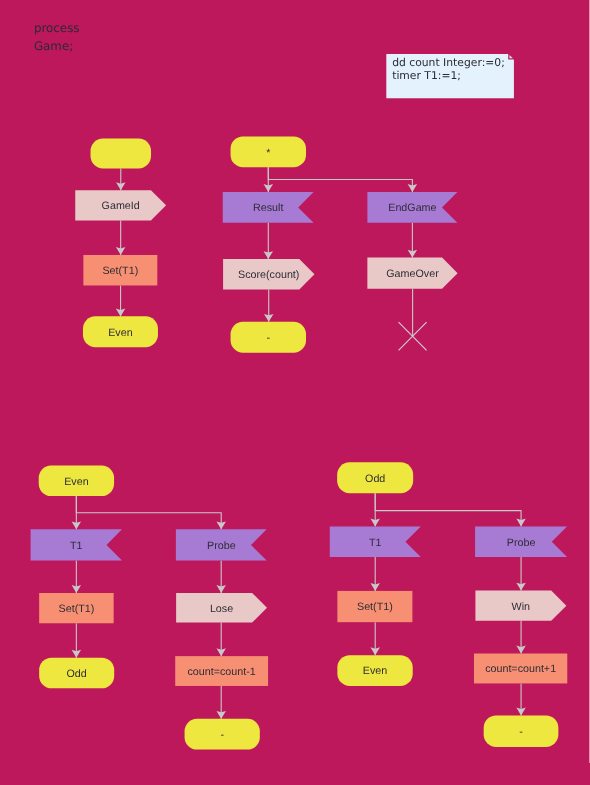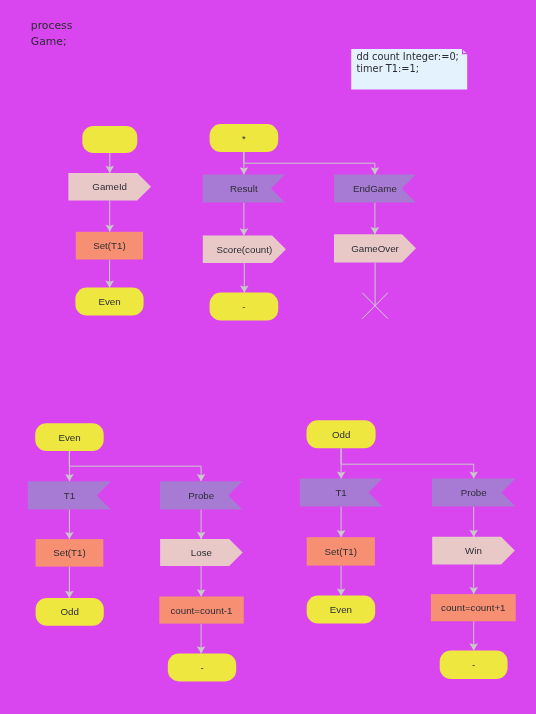--- a/index.html
+++ b/index.html
@@ -1,18 +1,18 @@
 <!DOCTYPE html>
 <html><head>
 <meta charset="utf-8">
 <title>SDL Process Diagram</title>
 <style>
   html,body{margin:0;padding:0;background:#ffffff;}
   body{width:536px;height:714px;overflow:hidden;font-family:"Liberation Sans",sans-serif;}
-  #canvas{position:relative;width:536px;height:714px;background:#d946ef;}
+  #canvas{position:relative;width:536px;height:714px;background:#be185d;}
   svg{display:block;}
   .hdr{font-family:"DejaVu Sans",sans-serif;font-size:10.8px;fill:#2b2b33;}
   .note-txt{font-family:"DejaVu Sans",sans-serif;font-size:9.8px;fill:#2b2b33;}
   .lbl{font-family:"Liberation Sans",sans-serif;font-size:9.75px;fill:#2d2d35;text-anchor:middle;}
   .conn{stroke:#c8c8c8;stroke-width:1;fill:none;}
   .term{stroke:#cfcfcf;stroke-width:1;fill:none;}
   .ah{fill:#c8c8c8;}
   .shape-state{fill:#eee73f;}
   .shape-input{fill:#a77ad4;}
   .shape-output{fill:#e8c9c7;}

